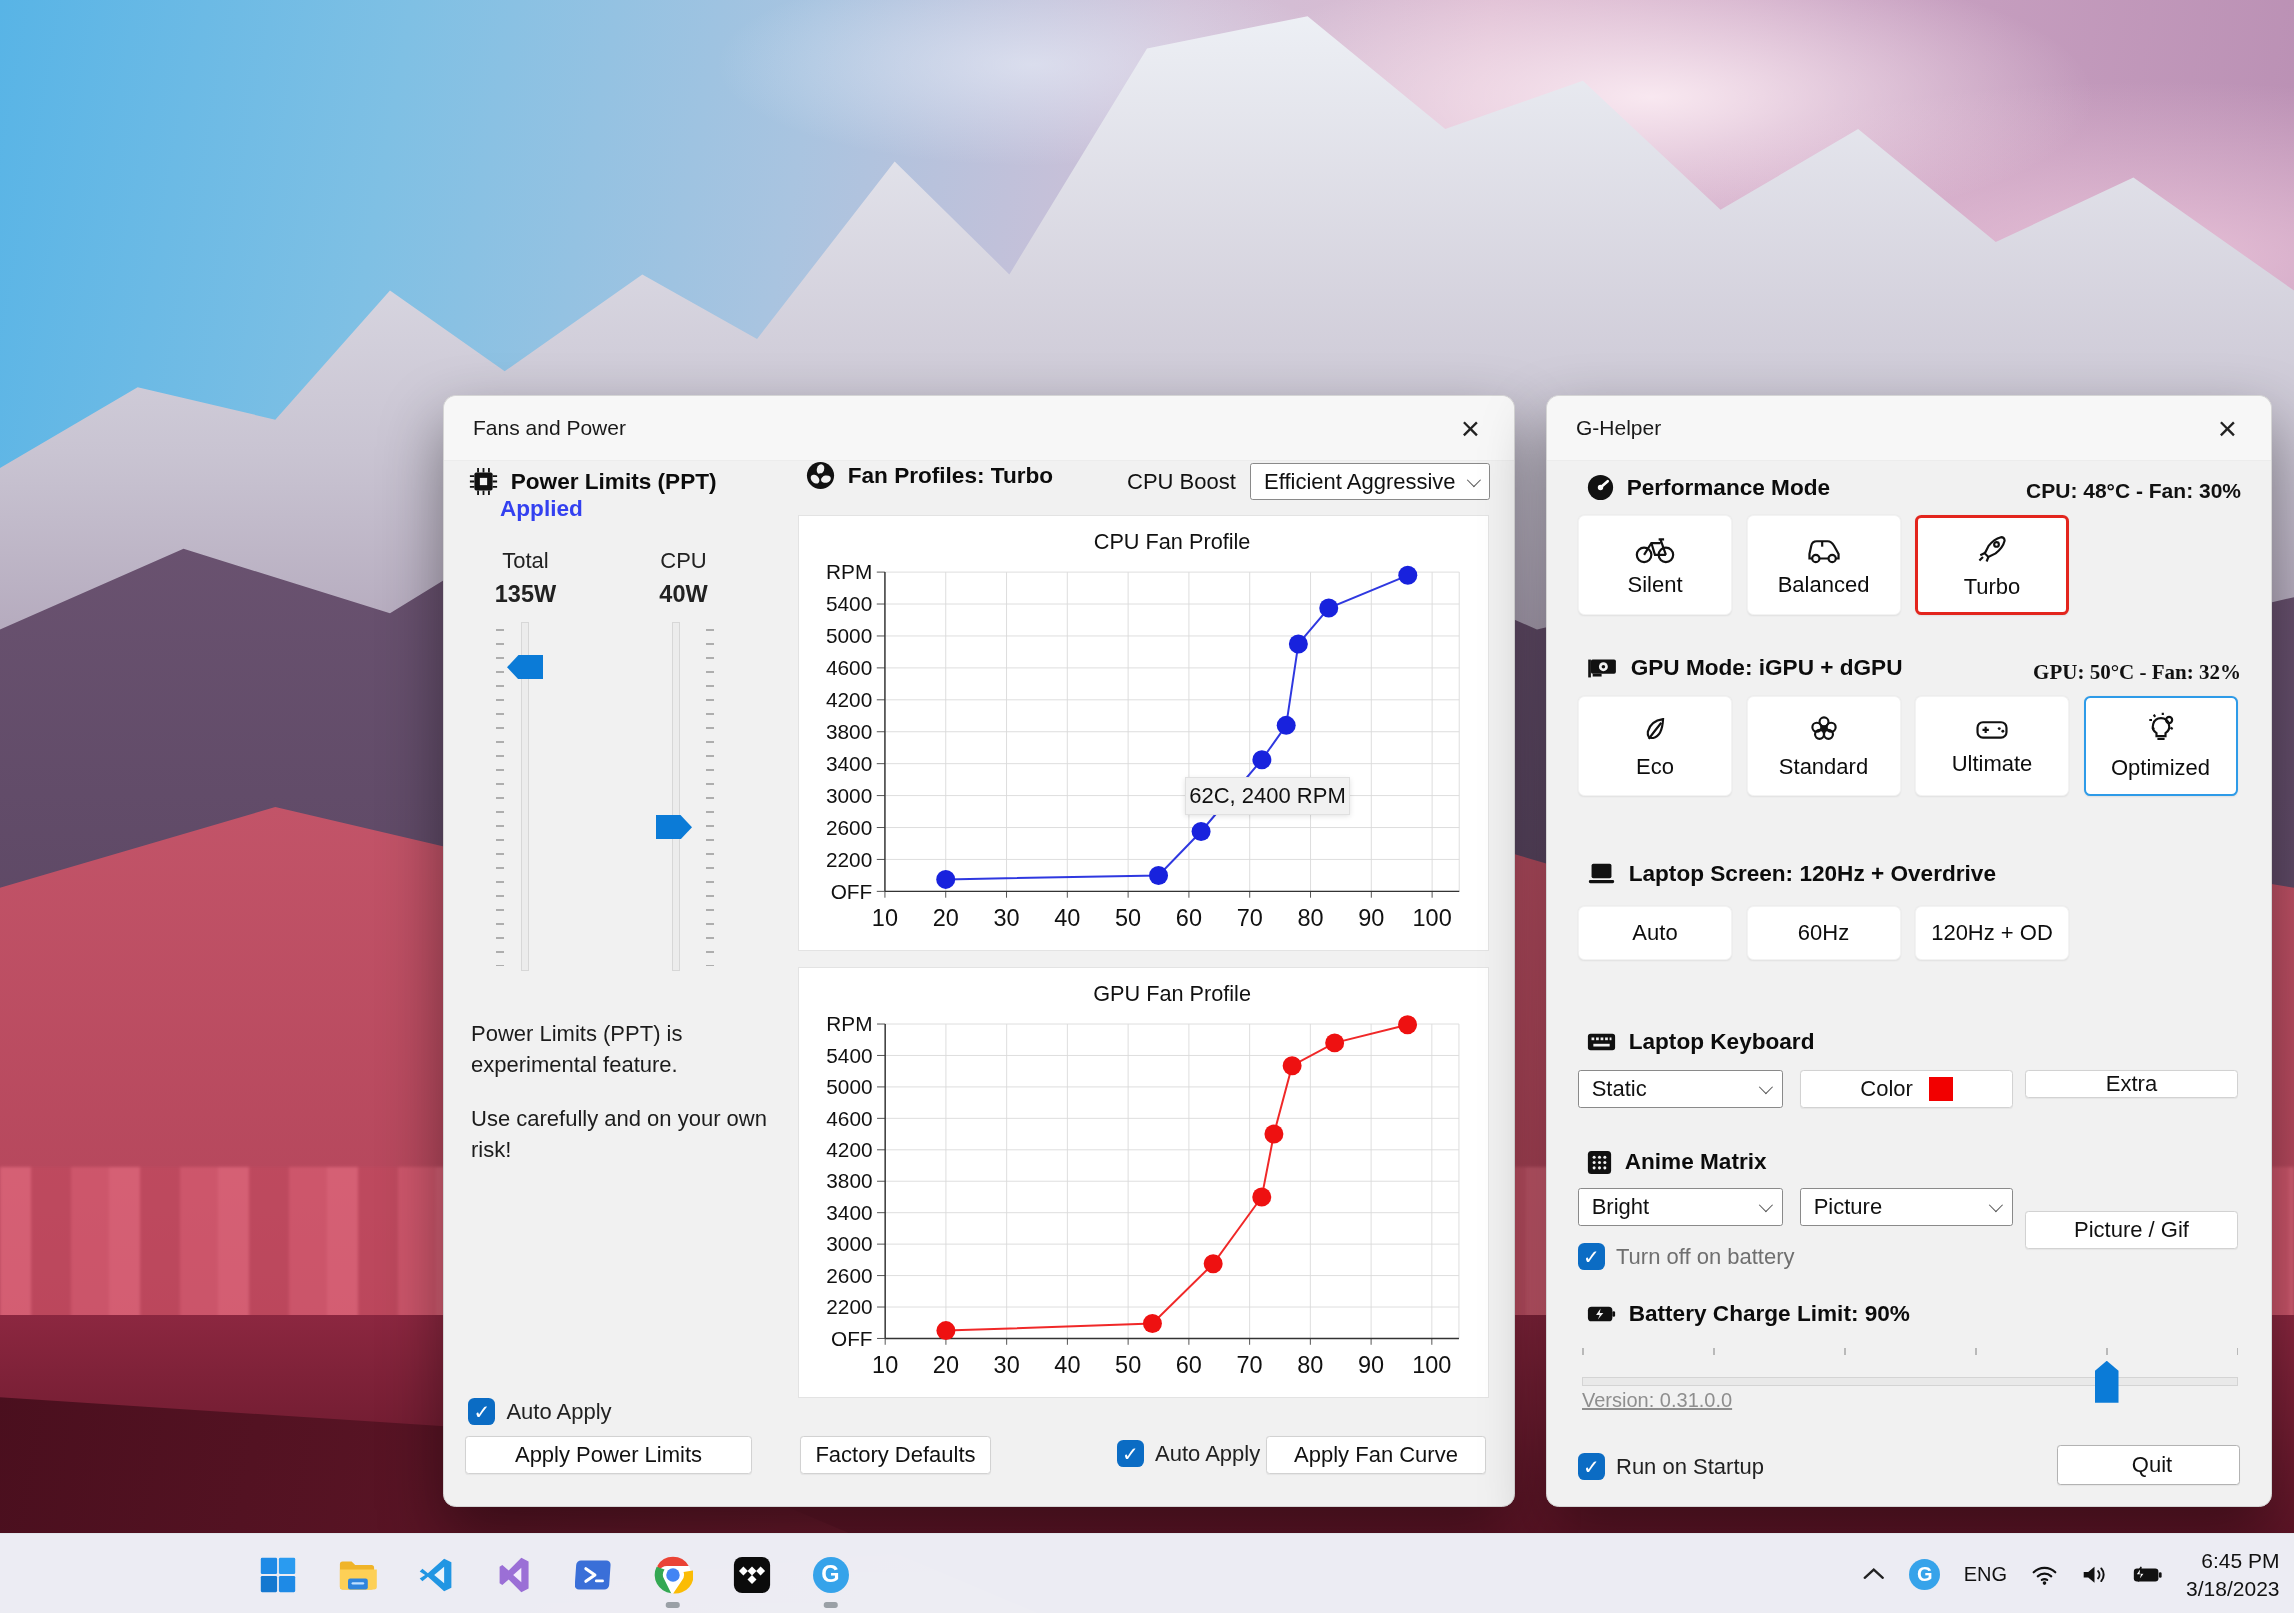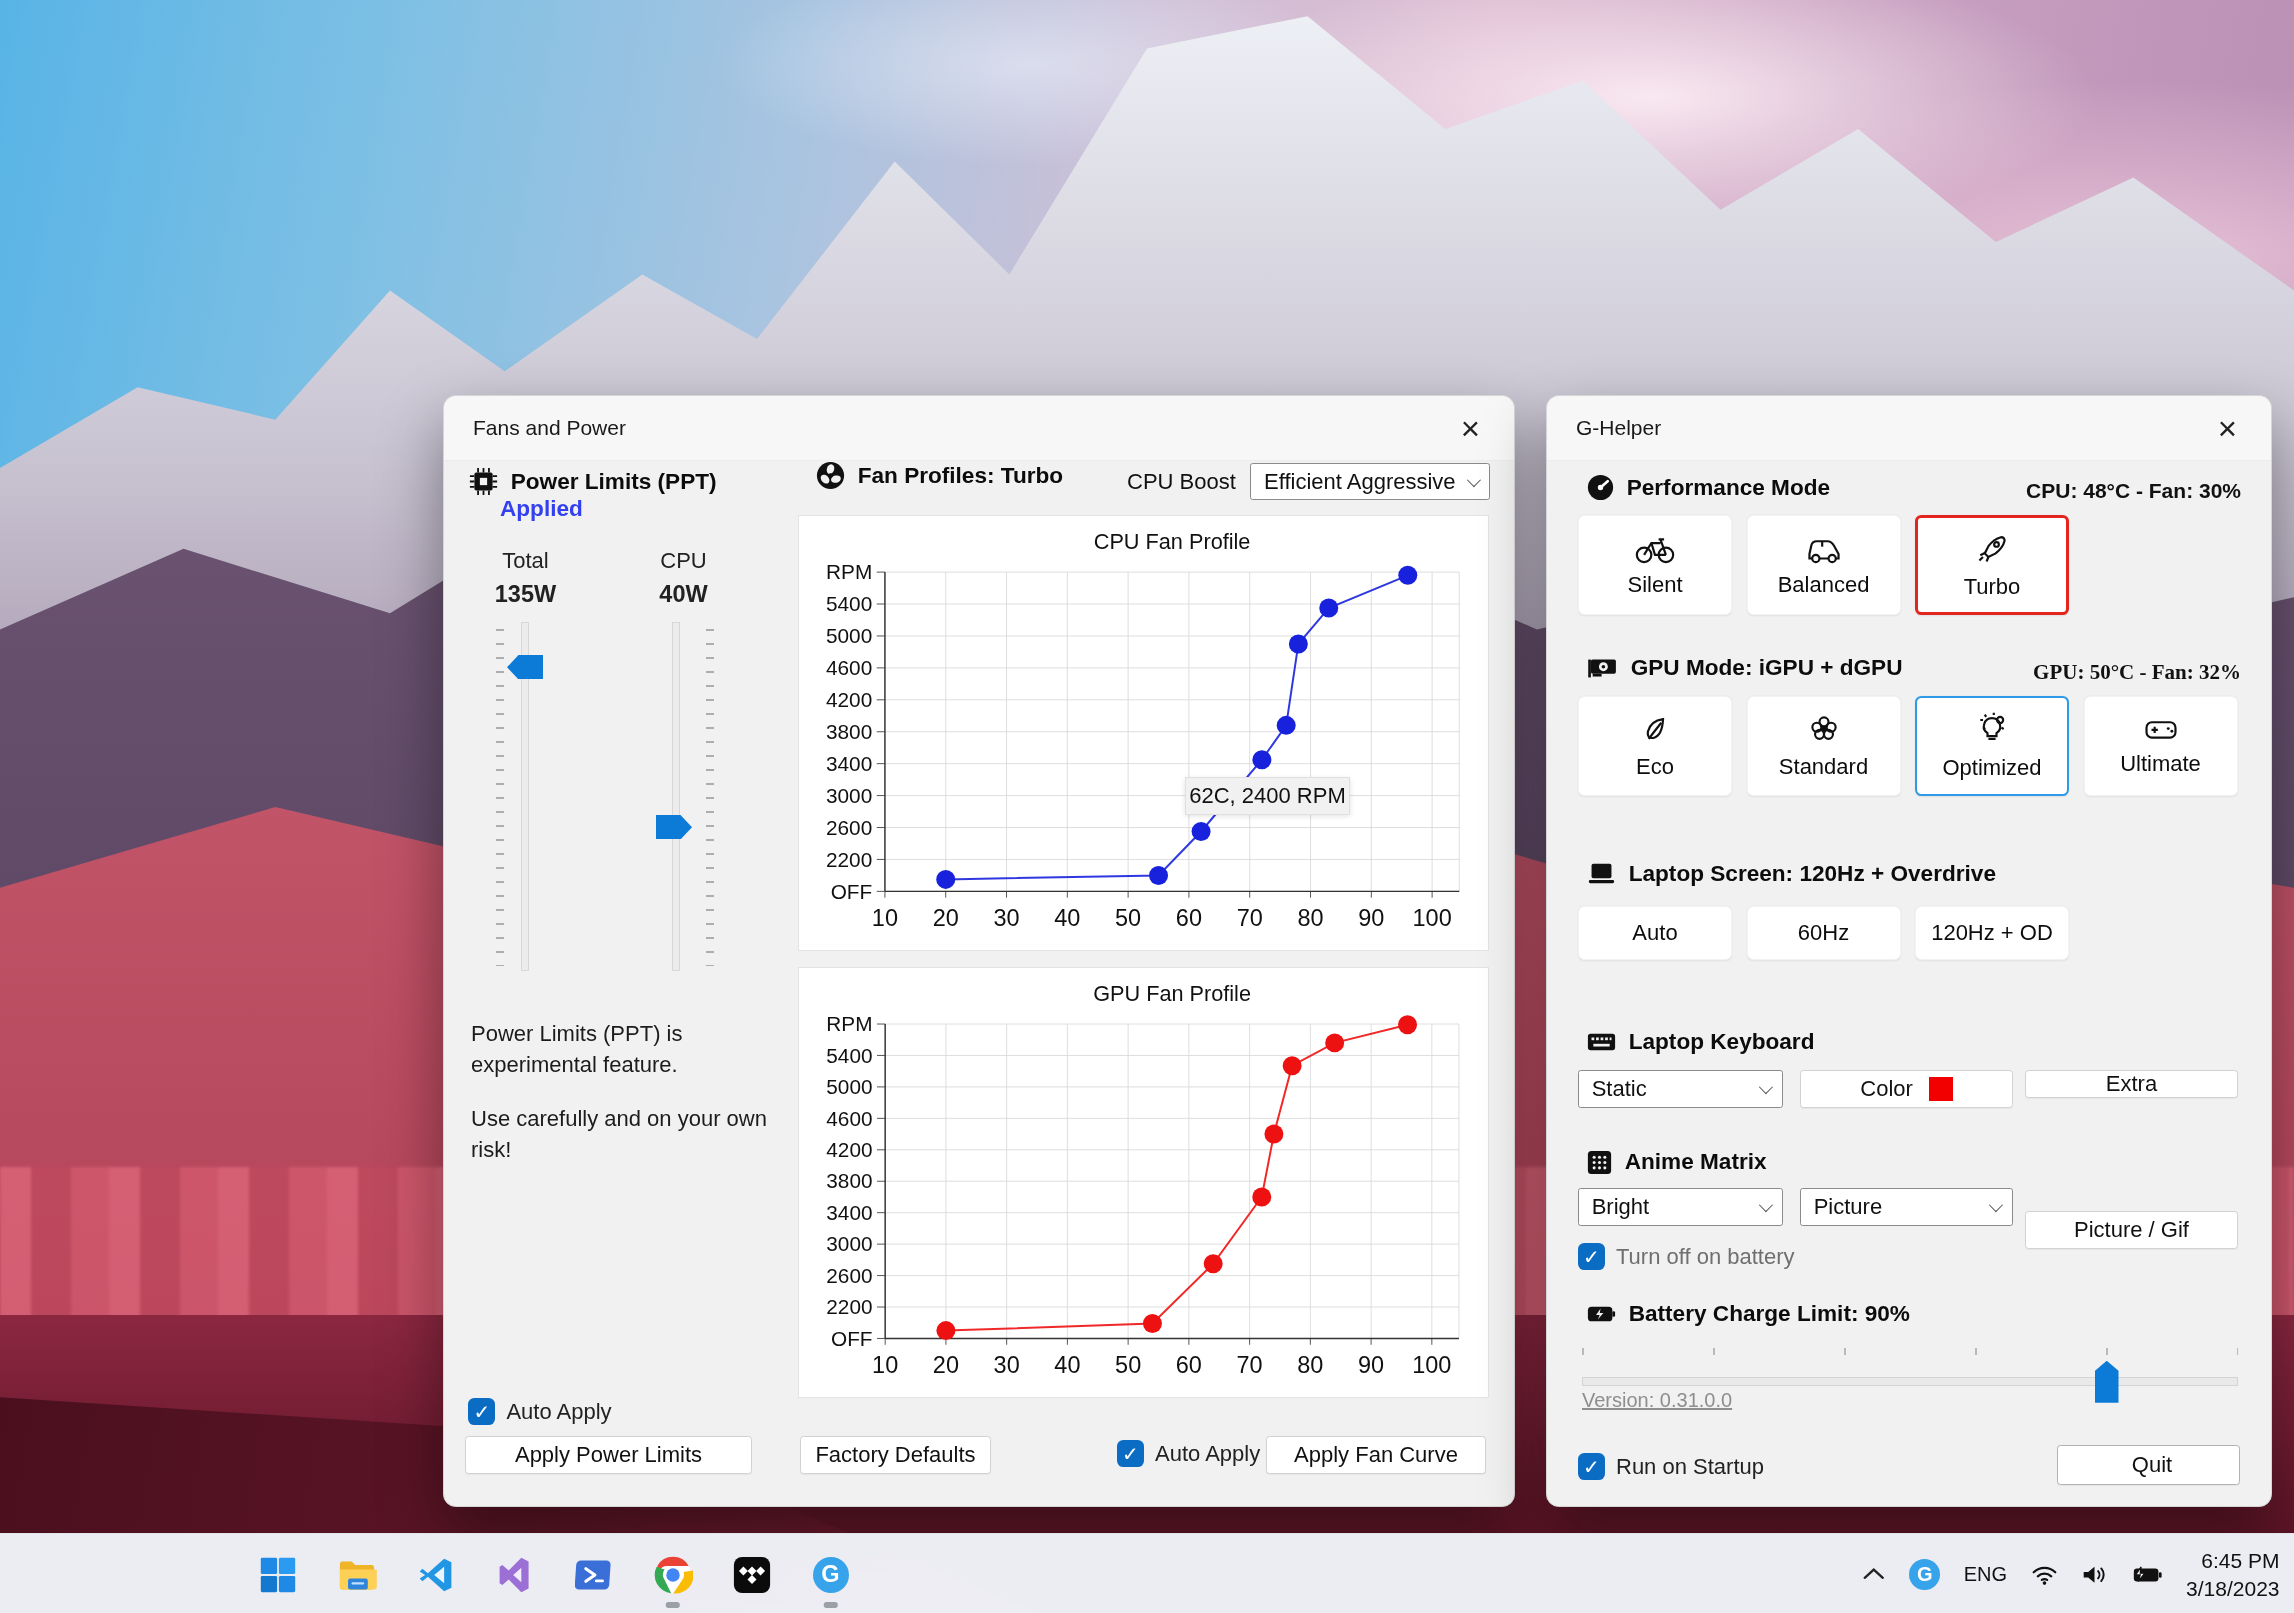--- a/index.html
+++ b/index.html
@@ -147,21 +147,21 @@
 
     <div class="note" style="top:622px;">Power Limits (PPT) is experimental feature.</div>
     <div class="note" style="top:707px;">Use carefully and on your own risk!</div>
 
     <div class="cbrow" style="left:24.4px;top:1002px;">
       <div class="cb">✓</div>
       <span>Auto Apply</span>
     </div>
     <div class="btn" style="left:21px;top:1040px;width:287px;height:38px;">Apply Power Limits</div>
 
-    <div class="hdr" style="left:372px;top:65px;">
+    <div class="hdr" style="left:362px;top:65px;">
       <svg width="29" height="29" viewBox="0 0 32 32">
         <circle cx="16" cy="16" r="15" fill="#111"></circle>
         <g fill="#f1f1f1">
           <ellipse cx="16" cy="9" rx="4" ry="5.5" transform="rotate(18 16 9)"></ellipse>
           <ellipse cx="10" cy="20" rx="4" ry="5.5" transform="rotate(135 10 20)"></ellipse>
           <ellipse cx="22" cy="20" rx="4" ry="5.5" transform="rotate(255 22 20)"></ellipse>
         </g>
         <circle cx="16" cy="16" r="2.6" fill="#111"></circle>
       </svg>
       <span>Fan Profiles: Turbo</span>
@@ -412,37 +412,37 @@
         <svg width="34" height="34" viewBox="0 0 38 38" fill="none" stroke="#111" stroke-width="2.4">
           <circle cx="19" cy="11" r="5"></circle>
             <circle cx="11" cy="17" r="5"></circle>
             <circle cx="27" cy="17" r="5"></circle>
           <circle cx="14" cy="25" r="5"></circle>
             <circle cx="24" cy="25" r="5"></circle>
             <circle cx="19" cy="18.5" r="3" fill="#111" stroke="none"></circle>
         </svg>
         <div class="lb">Standard</div>
       </div>
+      <div class="card">
+        <svg width="38" height="29" viewBox="0 0 42 32" fill="none" stroke="#111" stroke-width="2.4">
+          <rect x="5" y="8" width="32" height="17" rx="6"></rect>
+          <path d="M14 13 v7 M10.5 16.5 h7"></path>
+          <circle cx="29" cy="15" r="1.6" fill="#111" stroke="none"></circle>
+            <circle cx="33" cy="18" r="1.6" fill="#111" stroke="none"></circle>
+        </svg>
+        <div class="lb">Ultimate</div>
+      </div>
       <div class="card sel-blue">
         <svg width="36" height="36" viewBox="0 0 40 40" fill="none" stroke="#111" stroke-width="2.4">
           <path d="M20 8 a9 9 0 0 1 5 16.5 V28 h-10 v-3.5 A9 9 0 0 1 20 8 z"></path>
           <path d="M16 31 h8"></path>
           <circle cx="29" cy="10" r="3.4"></circle>
           <path d="M7 10 h3 M10 20 l2.5-1.5 M33 20 l-2.5-1.5 M12 4 l1.5 2.5 M22 2 v2.5"></path>
         </svg>
         <div class="lb">Optimized</div>
-      </div>
-      <div class="card">
-        <svg width="38" height="29" viewBox="0 0 42 32" fill="none" stroke="#111" stroke-width="2.4">
-          <rect x="5" y="8" width="32" height="17" rx="6"></rect>
-          <path d="M14 13 v7 M10.5 16.5 h7"></path>
-          <circle cx="29" cy="15" r="1.6" fill="#111" stroke="none"></circle>
-            <circle cx="33" cy="18" r="1.6" fill="#111" stroke="none"></circle>
-        </svg>
-        <div class="lb">Ultimate</div>
       </div>
     </div>
 
     <div class="hdr" style="left:40px;top:465px;">
       <svg width="29" height="23.5" viewBox="0 0 32 26">
         <rect x="5" y="2" width="22" height="16" rx="2" fill="#111"></rect>
         <rect x="8" y="5" width="16" height="10" fill="#111"></rect>
         <rect x="2" y="20" width="28" height="3.4" rx="1.6" fill="#111"></rect>
       </svg>
       <span>Laptop Screen: 120Hz + Overdrive</span>

